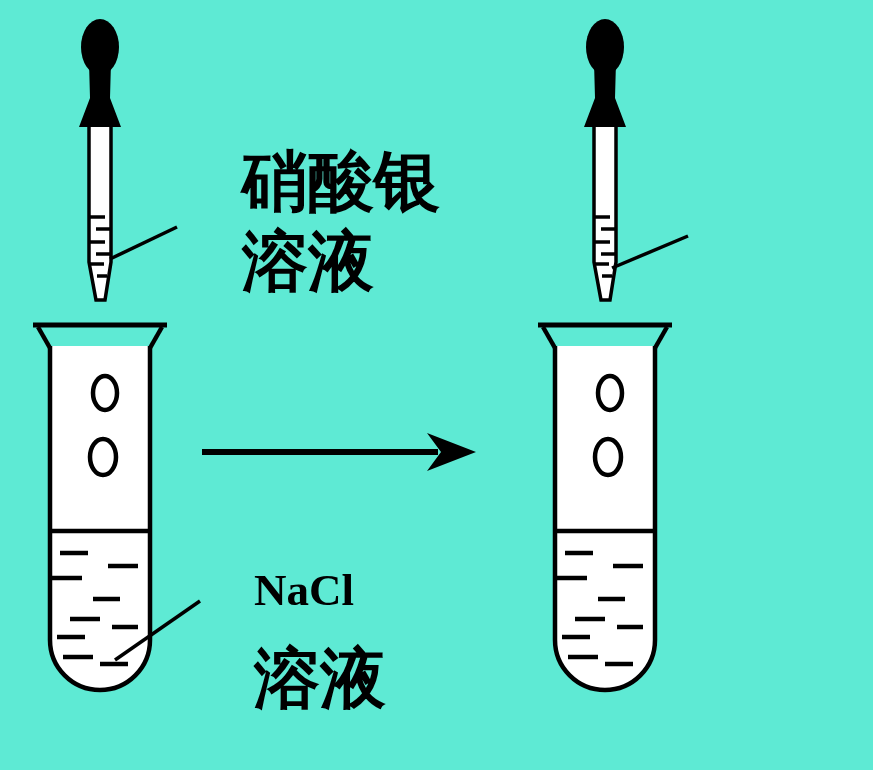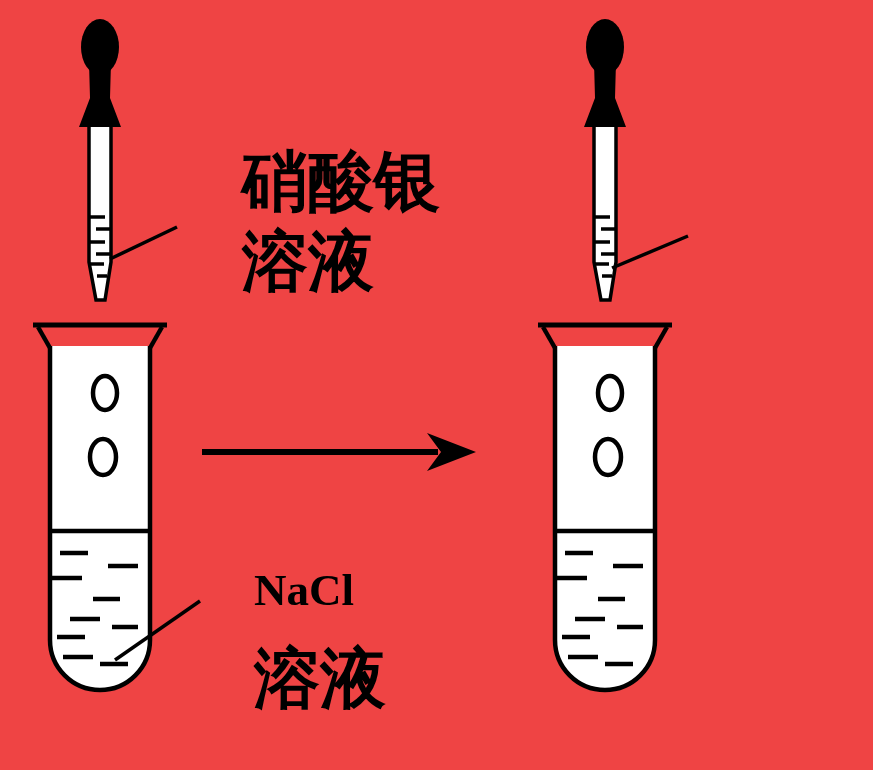--- a/index.html
+++ b/index.html
@@ -14,21 +14,21 @@
     line-height:1;
     white-space:nowrap;
     letter-spacing:0;
   }
   .cjk{font-size:66px;}
   .latin{font-size:45px;}
 </style>
 </head>
 <body style="background: rgb(255, 255, 255);">
 
-<div class="stage" style="background: #ef4444;">
+<div class="stage" style="background: #5eead4;">
 
   <svg width="873" height="770" viewBox="0 0 873 770">
     <defs>
 
       <g id="dropper">
         <ellipse cx="0" cy="47" rx="19" ry="28" fill="#000"></ellipse>
         <path d="M -11 62 H 11 L 10 98 L 21 127 H -21 L -10 98 Z" fill="#000"></path>
         <path d="M -11 127 V 262 L -4 300 H 5 L 11 262 V 127" fill="#ffffff" stroke="#000" stroke-width="3.5"></path>
         <g stroke="#000" stroke-width="3.5">
           <line x1="-11" y1="217" x2="5" y2="217"></line>

